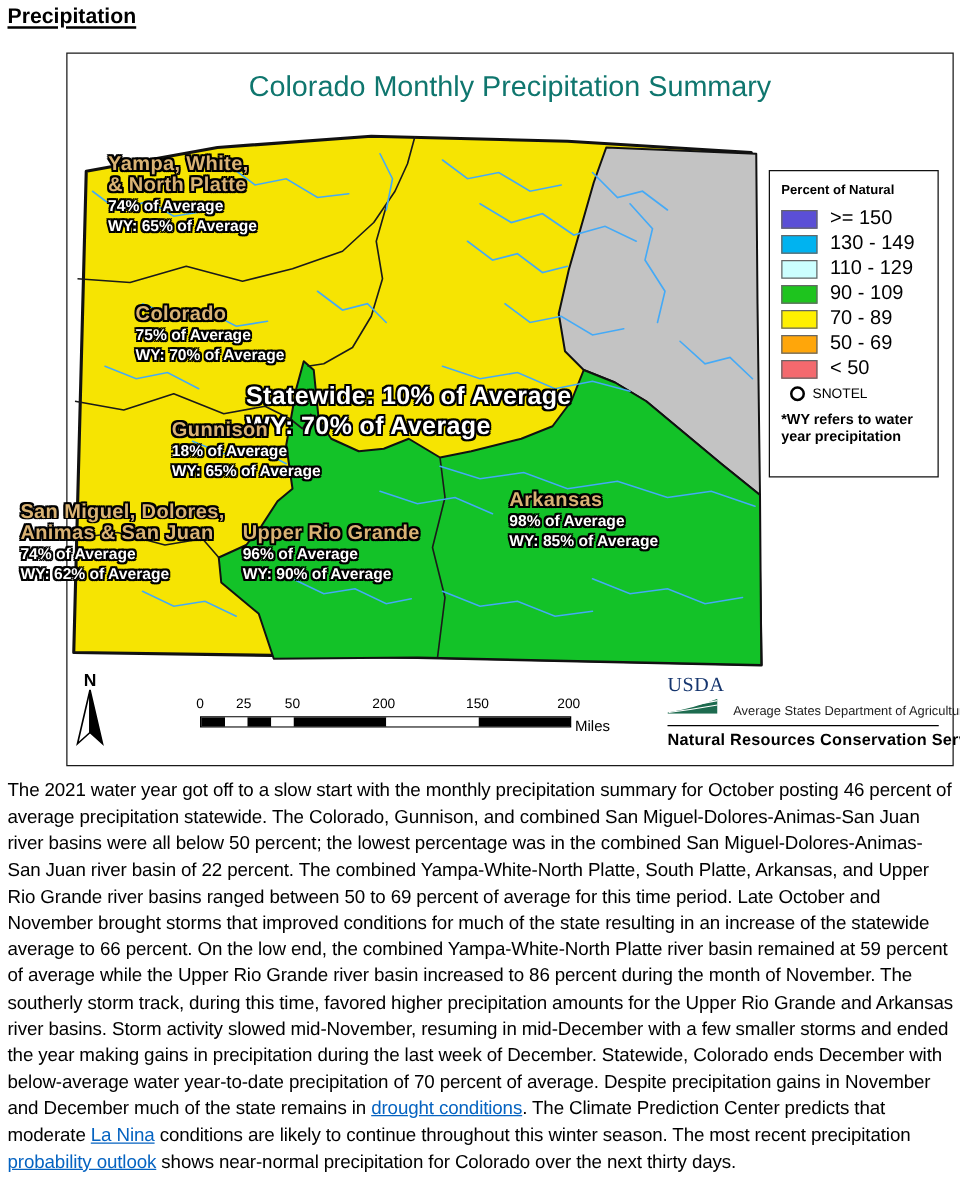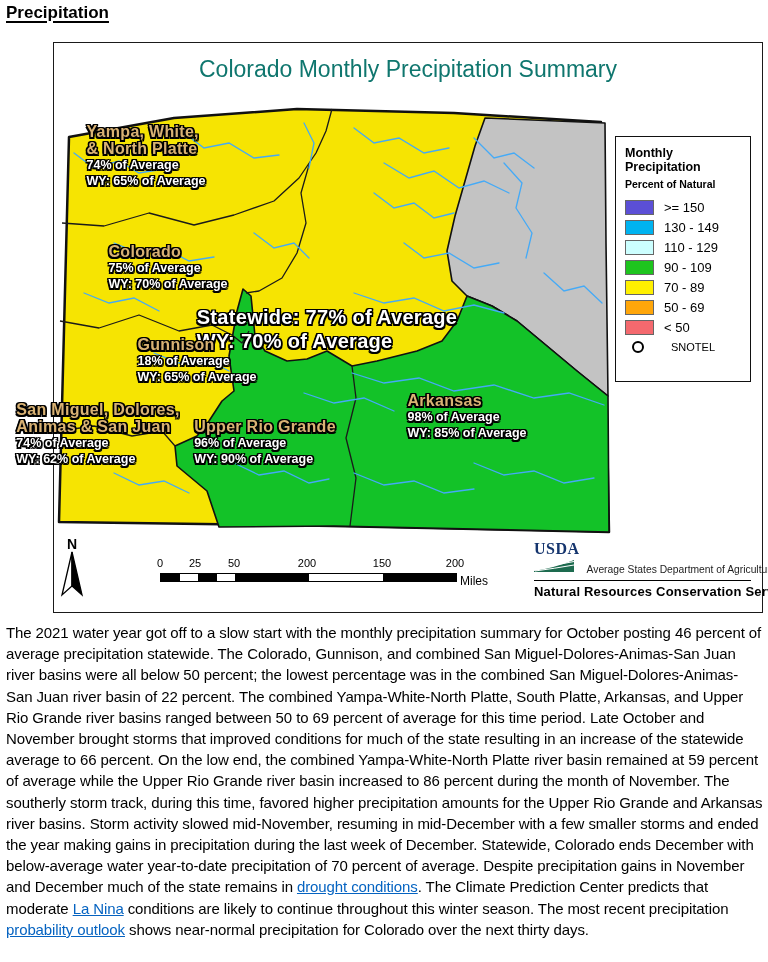--- a/index.html
+++ b/index.html
@@ -18,39 +18,39 @@
   .basin-name{font-size:16px;font-weight:bold;color:#d9b273;line-height:17px;letter-spacing:.3px;}
   .basin-stat{font-size:12.5px;font-weight:bold;color:#fff;line-height:15px;margin-top:1px;}
   .statewide-line{font-size:20px;font-weight:bold;color:#fff;line-height:24px;letter-spacing:.3px;}
   
   .legend{position:absolute;left:561px;top:93px;width:136px;height:246px;border:1.5px solid #111;
           background:#fff;box-sizing:border-box;padding:9px 8px 6px 9px;}
   .legend-title{font-size:12.5px;font-weight:bold;margin-bottom:4px;}
   .legend-sub{font-size:10.5px;font-weight:bold;margin-bottom:7px;}
   .legend-row{display:flex;align-items:center;gap:10px;height:20px;}
   .legend-swatch{width:27px;height:13px;border:1px solid #666;flex:0 0 auto;}
-  .legend-label{font-size:13px;}
-  .snotel-row{display:flex;align-items:center;gap:27px;height:20px;margin-left:7px;}
+  .legend-label{font-size:16px;}
+  .snotel-row{display:flex;align-items:center;gap:6px;height:20px;margin-left:7px;}
   .snotel-circle{width:8px;height:8px;border:2px solid #000;border-radius:50%;background:#fff;}
   .snotel-label{font-size:11px;}
   .legend-note{font-size:11.5px;font-weight:bold;line-height:13.5px;margin-top:5px;}
   
   .north{position:absolute;left:4px;top:494px;width:28px;text-align:center;}
   .north-n{font-size:14px;font-weight:bold;line-height:14px;}
   
   .tick{position:absolute;top:514px;font-size:11px;transform:translateX(-50%);}
   .scalebar{position:absolute;left:106px;top:530px;width:295px;height:7px;border:1px solid #000;display:flex;}
   .sb{height:100%;}
   .sb.k{background:#000;} .sb.w{background:#fff;}
   .sb1,.sb2,.sb3,.sb4{width:18.5px;} .sb5,.sb6{width:74px;} .sb7{width:73px;}
   .miles{position:absolute;left:406px;top:531px;font-size:12px;}
   
   .usda{position:absolute;left:480px;top:497px;width:217px;}
   .usda-top{display:flex;align-items:flex-end;gap:7px;}
-  .usda-word{font-family:"Liberation Serif",serif;font-weight:bold;font-size:16px;line-height:14px;
+  .usda-word{font-family:"Liberation Serif",serif;font-weight:normal;font-size:16px;line-height:14px;
              color:#15356e;letter-spacing:.5px;}
   .usda-dept{font-size:10.3px;color:#1d1d1d;padding-bottom:1px;white-space:nowrap;}
   .usda-line{border-top:1.5px solid #000;margin-top:4px;}
   .usda-agency{font-size:13px;font-weight:bold;margin-top:3px;letter-spacing:.2px;white-space:nowrap;}
   
   .body-text{position:absolute;left:6px;top:622px;width:757px;font-size:15px;line-height:21.2px;
              letter-spacing:-.1px;text-align:left;}
   .doc-link{text-decoration:underline;cursor:pointer;}
 </style>
 </head>
@@ -111,21 +111,21 @@
     </div>
 
 
     <div class="map-label" style="left:114px;top:200px">
       <div class="basin-name ol">Colorado</div>
       <div class="basin-stat ol">75% of Average</div>
       <div class="basin-stat ol">WY: 70% of Average</div>
     </div>
 
     <div class="map-label" style="left:273px;top:262px">
-      <div class="statewide-line ol">Statewide: 77% of Average</div>
+      <div class="statewide-line ol">Statewide: 10% of Average</div>
       <div class="statewide-line ol">WY: 70% of Average</div>
     </div>
 
     <div class="map-label" style="left:143px;top:293px">
       <div class="basin-name ol">Gunnison</div>
       <div class="basin-stat ol">18% of Average</div>
       <div class="basin-stat ol">WY: 65% of Average</div>
     </div>
 
     <div class="map-label" style="left:44px;top:358px">
@@ -140,21 +140,20 @@
       <div class="basin-stat ol">WY: 90% of Average</div>
     </div>
 
     <div class="map-label" style="left:413px;top:349px">
       <div class="basin-name ol">Arkansas</div>
       <div class="basin-stat ol">98% of Average</div>
       <div class="basin-stat ol">WY: 85% of Average</div>
     </div>
 
     <div class="legend">
-      <div class="legend-title">Monthly Precipitation</div>
       <div class="legend-sub">Percent of Natural</div>
       <div>
           <div class="legend-row">
             <span class="legend-swatch" style="background: rgb(91, 79, 214);"></span>
             <span class="legend-label">&gt;= 150</span>
           </div>
           <div class="legend-row">
             <span class="legend-swatch" style="background: rgb(0, 179, 240);"></span>
             <span class="legend-label">130 - 149</span>
           </div>
@@ -176,20 +175,21 @@
           </div>
           <div class="legend-row">
             <span class="legend-swatch" style="background: rgb(244, 105, 110);"></span>
             <span class="legend-label">&lt; 50</span>
           </div>
         </div>
       <div class="snotel-row">
         <span class="snotel-circle"></span>
         <span class="snotel-label">SNOTEL</span>
       </div>
+      <div class="legend-note">*WY refers to water year precipitation</div>
     </div>
 
     <div class="north">
       <div class="north-n">N</div>
       <svg width="26" height="46" viewBox="0 0 26 46">
         <polygon points="13,1 3,44 13,35" fill="#fff" stroke="#000" stroke-width="1.3"></polygon>
         <polygon points="13,1 23,44 13,35" fill="#000" stroke="#000" stroke-width="1.3"></polygon>
       </svg>
     </div>
 

